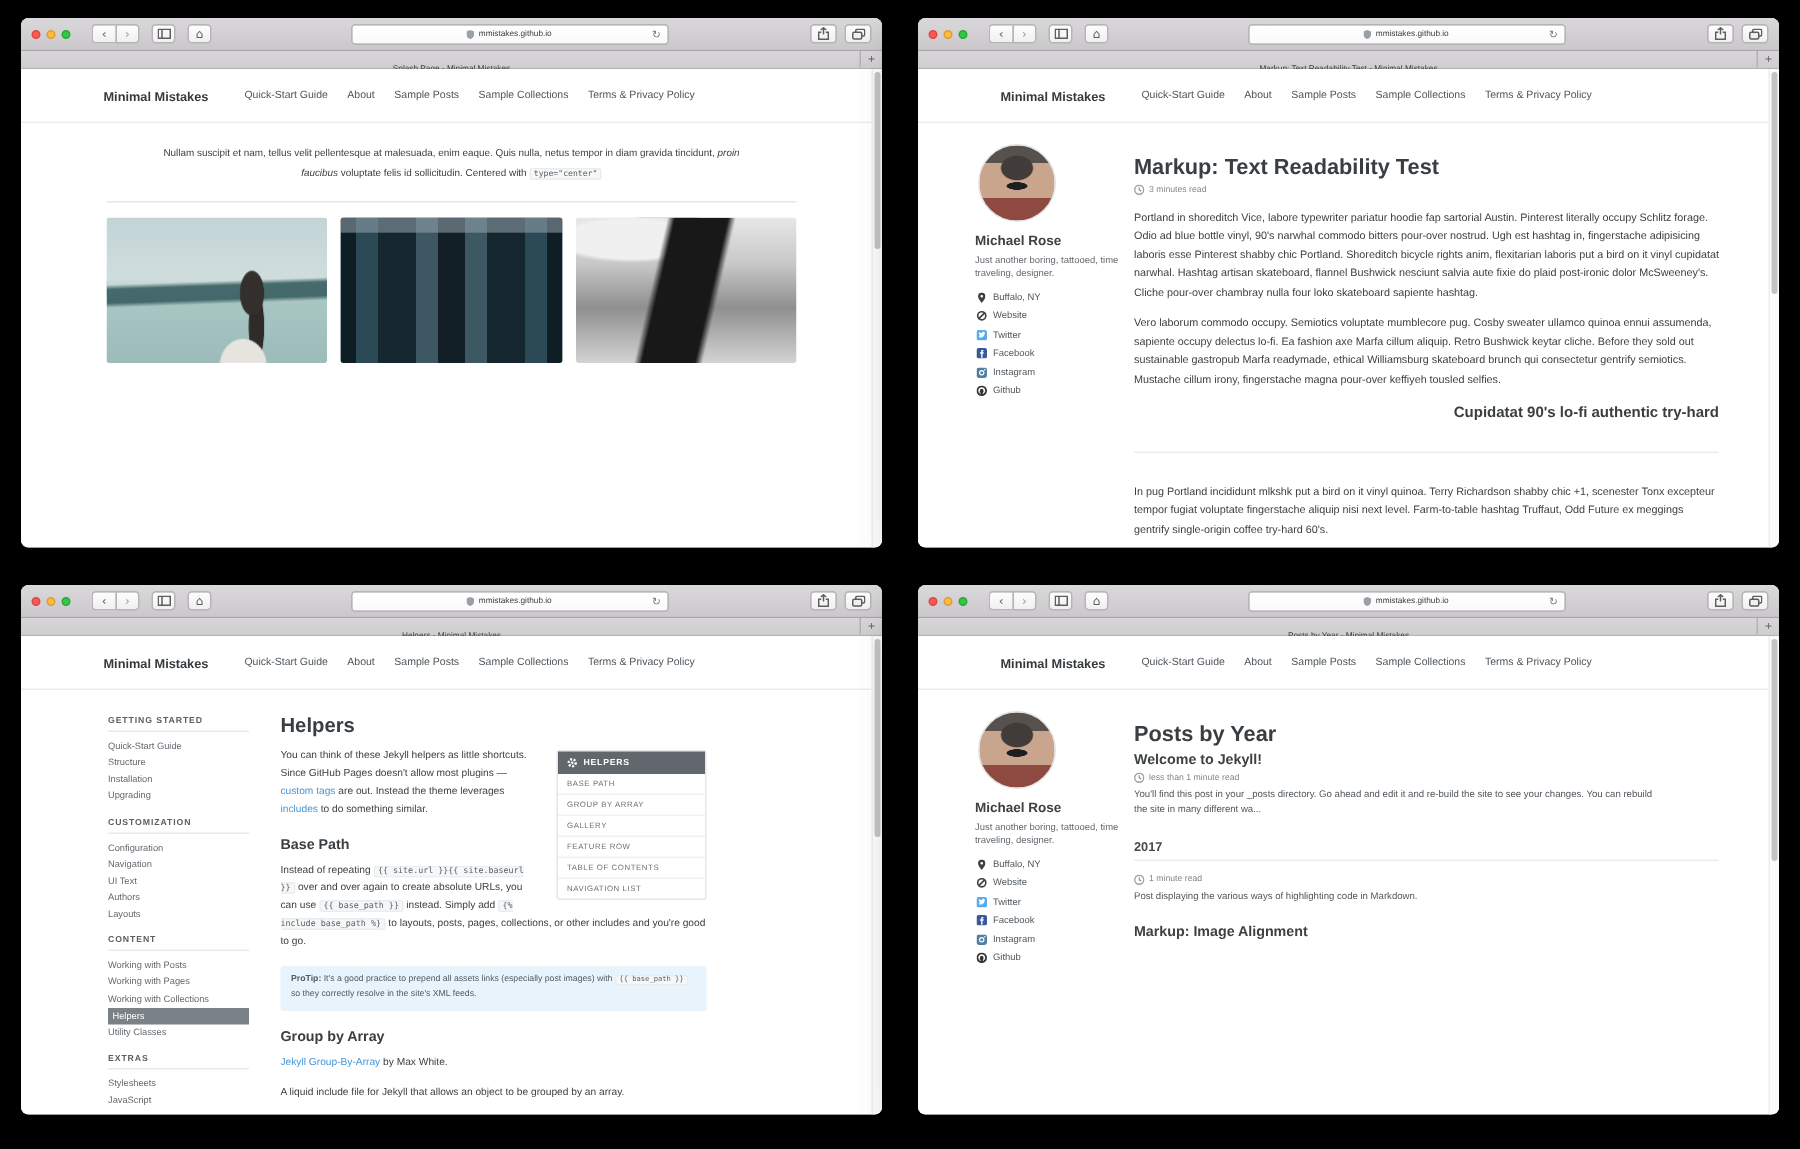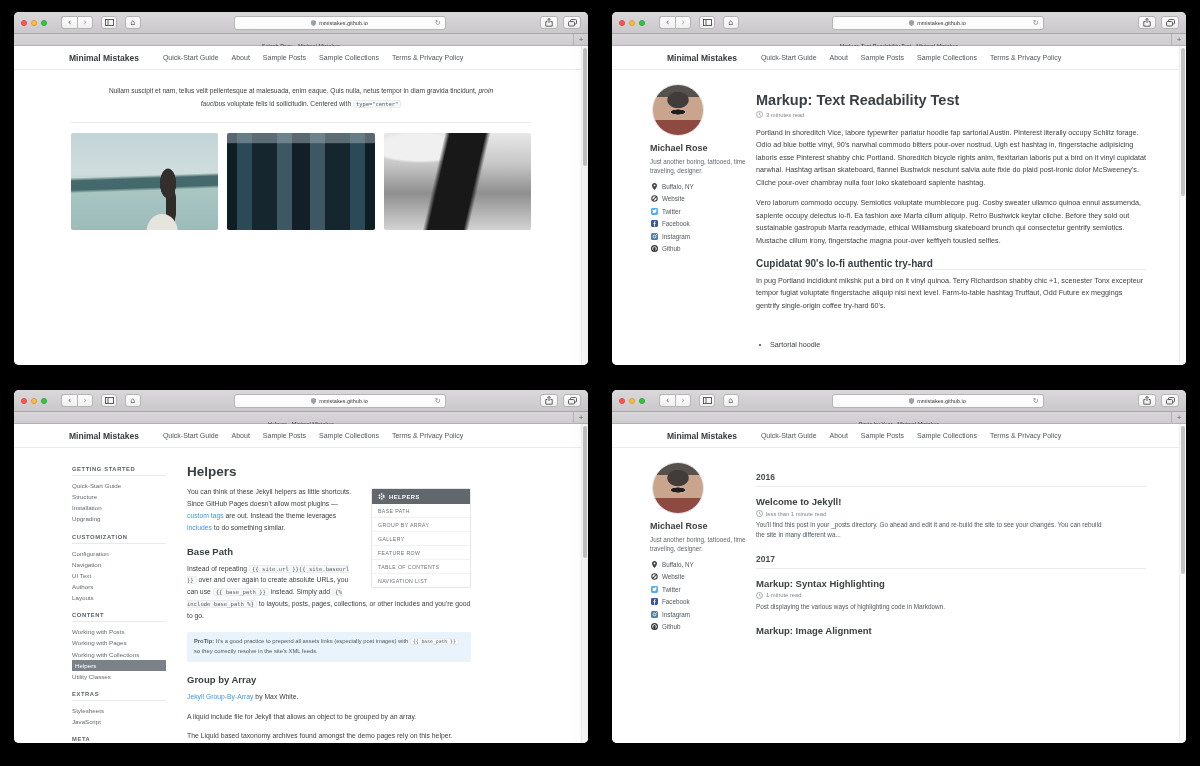--- a/index.html
+++ b/index.html
@@ -39,21 +39,21 @@
   .tabtitle{font-size:5.5px;color:#3d3d3d;line-height:12px;}
   .newtab{position:absolute;right:0;top:0;width:15px;height:11px;border-left:1px solid #b3b1b3;
           font-size:8px;color:#666;line-height:11px;text-align:center;}
 
   .viewport{position:relative;height:319px;background:#fff;overflow:hidden;}
   .scrollbar{position:absolute;right:0;top:0;bottom:0;width:7px;background:#fbfbfb;border-left:1px solid #ededed;}
   .thumb{position:absolute;right:1px;width:4px;border-radius:2px;background:#c3c3c3;top:2px;}
   #w1 .thumb{height:118px;} #w2 .thumb{height:148px;} #w3 .thumb{height:132px;} #w4 .thumb{height:148px;}
 
   
-  .masthead{height:24px;display:flex;align-items:center;padding:0 40px 0 55px;border-bottom:1px solid #eaebec;}
+  .masthead{height:36px;display:flex;align-items:center;padding:0 40px 0 55px;border-bottom:1px solid #eaebec;}
   .brand{font-size:8.5px;font-weight:bold;color:#343a3e;margin-right:24px;}
   .sitenav{display:flex;gap:13px;}
   .sitenav span{font-size:7px;color:#4e565c;}
 
   
   .hero{position:relative;height:124px;color:#fff;padding-left:55px;
     background:
       radial-gradient(ellipse 220px 70px at 78% 25%, rgba(110,116,120,.35), transparent 70%),
       radial-gradient(ellipse 260px 90px at 15% 90%, rgba(130,136,140,.3), transparent 70%),
       radial-gradient(ellipse 160px 50px at 50% 60%, rgba(90,96,100,.3), transparent 70%),
@@ -96,22 +96,22 @@
   .author-name{font-size:9px;font-weight:bold;color:#3d4144;margin-top:7px;}
   .author-bio{font-size:6.3px;color:#646a70;line-height:1.5;margin:4px 0 7px;}
   .author-links{list-style:none;margin:0;padding:0;}
   .author-links li{display:flex;align-items:center;gap:4px;font-size:6.3px;color:#4f575d;margin-bottom:5.5px;}
   .ic{width:8px;display:flex;justify-content:center;flex-shrink:0;}
 
   .article{width:390px;padding-top:4px;}
   .article h1{font-size:14.5px;font-weight:bold;color:#393e42;margin:4px 0 3px;}
   .meta{display:flex;align-items:center;gap:3px;font-size:5.8px;color:#81878c;margin-bottom:9px;}
   .article p{font-size:7.2px;line-height:1.72;color:#3d4144;margin:0 0 8.5px;}
-  .article h2{font-size:10px;font-weight:bold;color:#393e42;margin:11px 0 5px;padding-bottom:0;
-              border-bottom:1px solid #eaebec;}
+  .article h2{font-size:10px;font-weight:bold;color:#393e42;margin:11px 0 20px;padding-bottom:20px;
+              border-bottom:1px solid #eaebec;text-align:right;}
   ul.bullets{margin:2px 0 0 14px;padding:0;}
   ul.bullets li{font-size:7.2px;color:#3d4144;margin-bottom:4.5px;margin-top:28px;}
 
   
   .docspage{display:flex;padding:16px 0 0 58px;align-items:flex-end;}
   .docnav{width:94px;margin-right:21px;flex-shrink:0;}
   .docnav-header{font-size:5.8px;font-weight:bold;letter-spacing:.6px;color:#5a6166;border-bottom:1px solid #eaeaea;
                  padding-bottom:3px;margin:9px 0 4px;}
   .docnav section:first-child .docnav-header{margin-top:0;}
   .docnav ul{list-style:none;margin:0;padding:0;}
@@ -601,35 +601,34 @@
                   <svg width="7" height="7">
                     <circle cx="3.5" cy="3.5" r="3.5" fill="#333"></circle>
                     <path d="M3.5 1.2 C2.2 1.2 1.2 2.2 1.2 3.5 C1.2 4.5 1.9 5.4 2.8 5.7 V4.9 C2.3 5 2.1 4.7 2 4.4 C2.4 3.9 2.1 3.3 2.6 3 C2.5 2.7 2.5 2.4 2.7 2.1 C3 2.1 3.2 2.3 3.5 2.3 C3.8 2.3 4 2.1 4.3 2.1 C4.5 2.4 4.5 2.7 4.4 3 C4.9 3.3 4.8 3.9 4.6 4.4 C4.4 4.8 4.2 4.9 4.2 5.1 V5.7 C5.1 5.4 5.8 4.5 5.8 3.5 C5.8 2.2 4.8 1.2 3.5 1.2 Z" fill="#fff"></path>
                   </svg>
                 </span>
                 <span>Github</span>
               </li>
           </ul>
         </aside>
         <article class="article">
-          <div class="year-h">2016</div>
+          <h1>Posts by Year</h1>
           <div class="post">
             <h3>Welcome to Jekyll!</h3>
             <div class="meta">
                 <svg width="7" height="7">
                   <circle cx="3.5" cy="3.5" r="3" fill="none" stroke="#9aa0a5" stroke-width="0.9"></circle>
                   <path d="M3.5 1.8 V3.6 L4.8 4.4" fill="none" stroke="#9aa0a5" stroke-width="0.9"></path>
                 </svg>
                 <span>less than 1 minute read</span>
               </div>
             <p>You'll find this post in your _posts directory. Go ahead and edit it and re-build the site to see your changes. You can rebuild the site in many different wa...</p>
           </div>
           <div class="year-h">2017</div>
           <div class="post">
-            <h3>Markup: Syntax Highlighting</h3>
             <div class="meta">
                 <svg width="7" height="7">
                   <circle cx="3.5" cy="3.5" r="3" fill="none" stroke="#9aa0a5" stroke-width="0.9"></circle>
                   <path d="M3.5 1.8 V3.6 L4.8 4.4" fill="none" stroke="#9aa0a5" stroke-width="0.9"></path>
                 </svg>
                 <span>1 minute read</span>
               </div>
             <p>Post displaying the various ways of highlighting code in Markdown.</p>
           </div>
           <div class="post">

